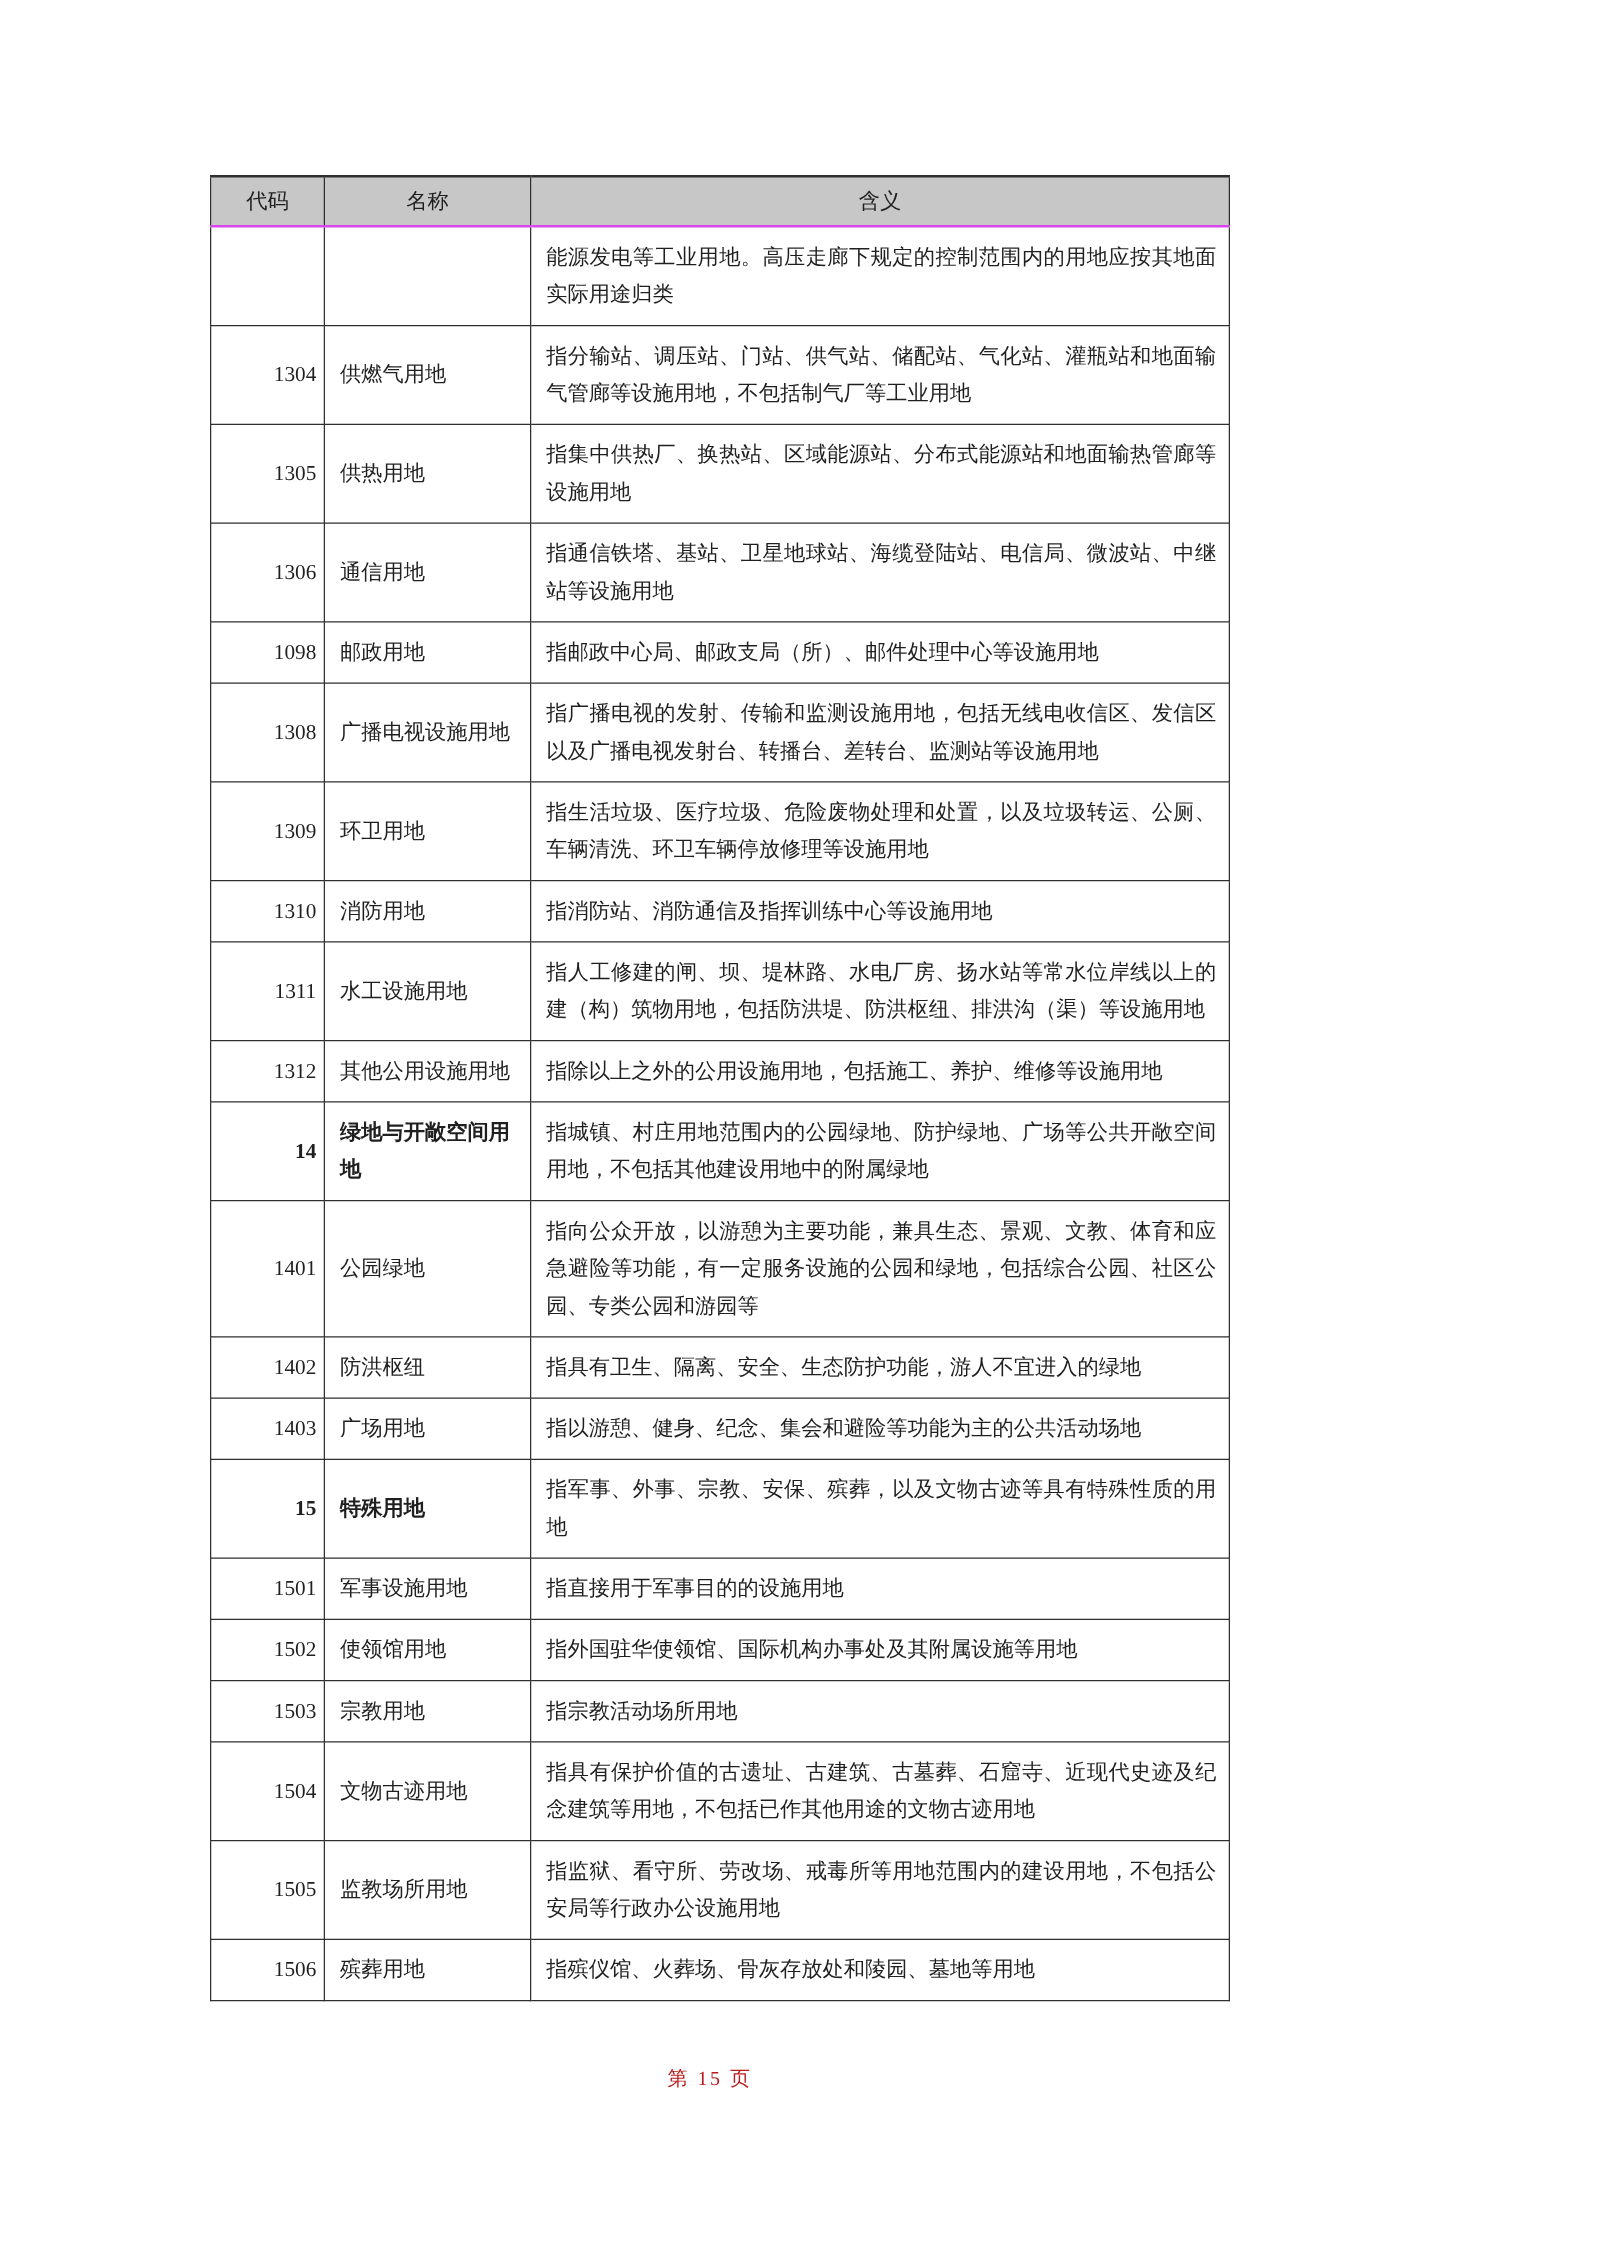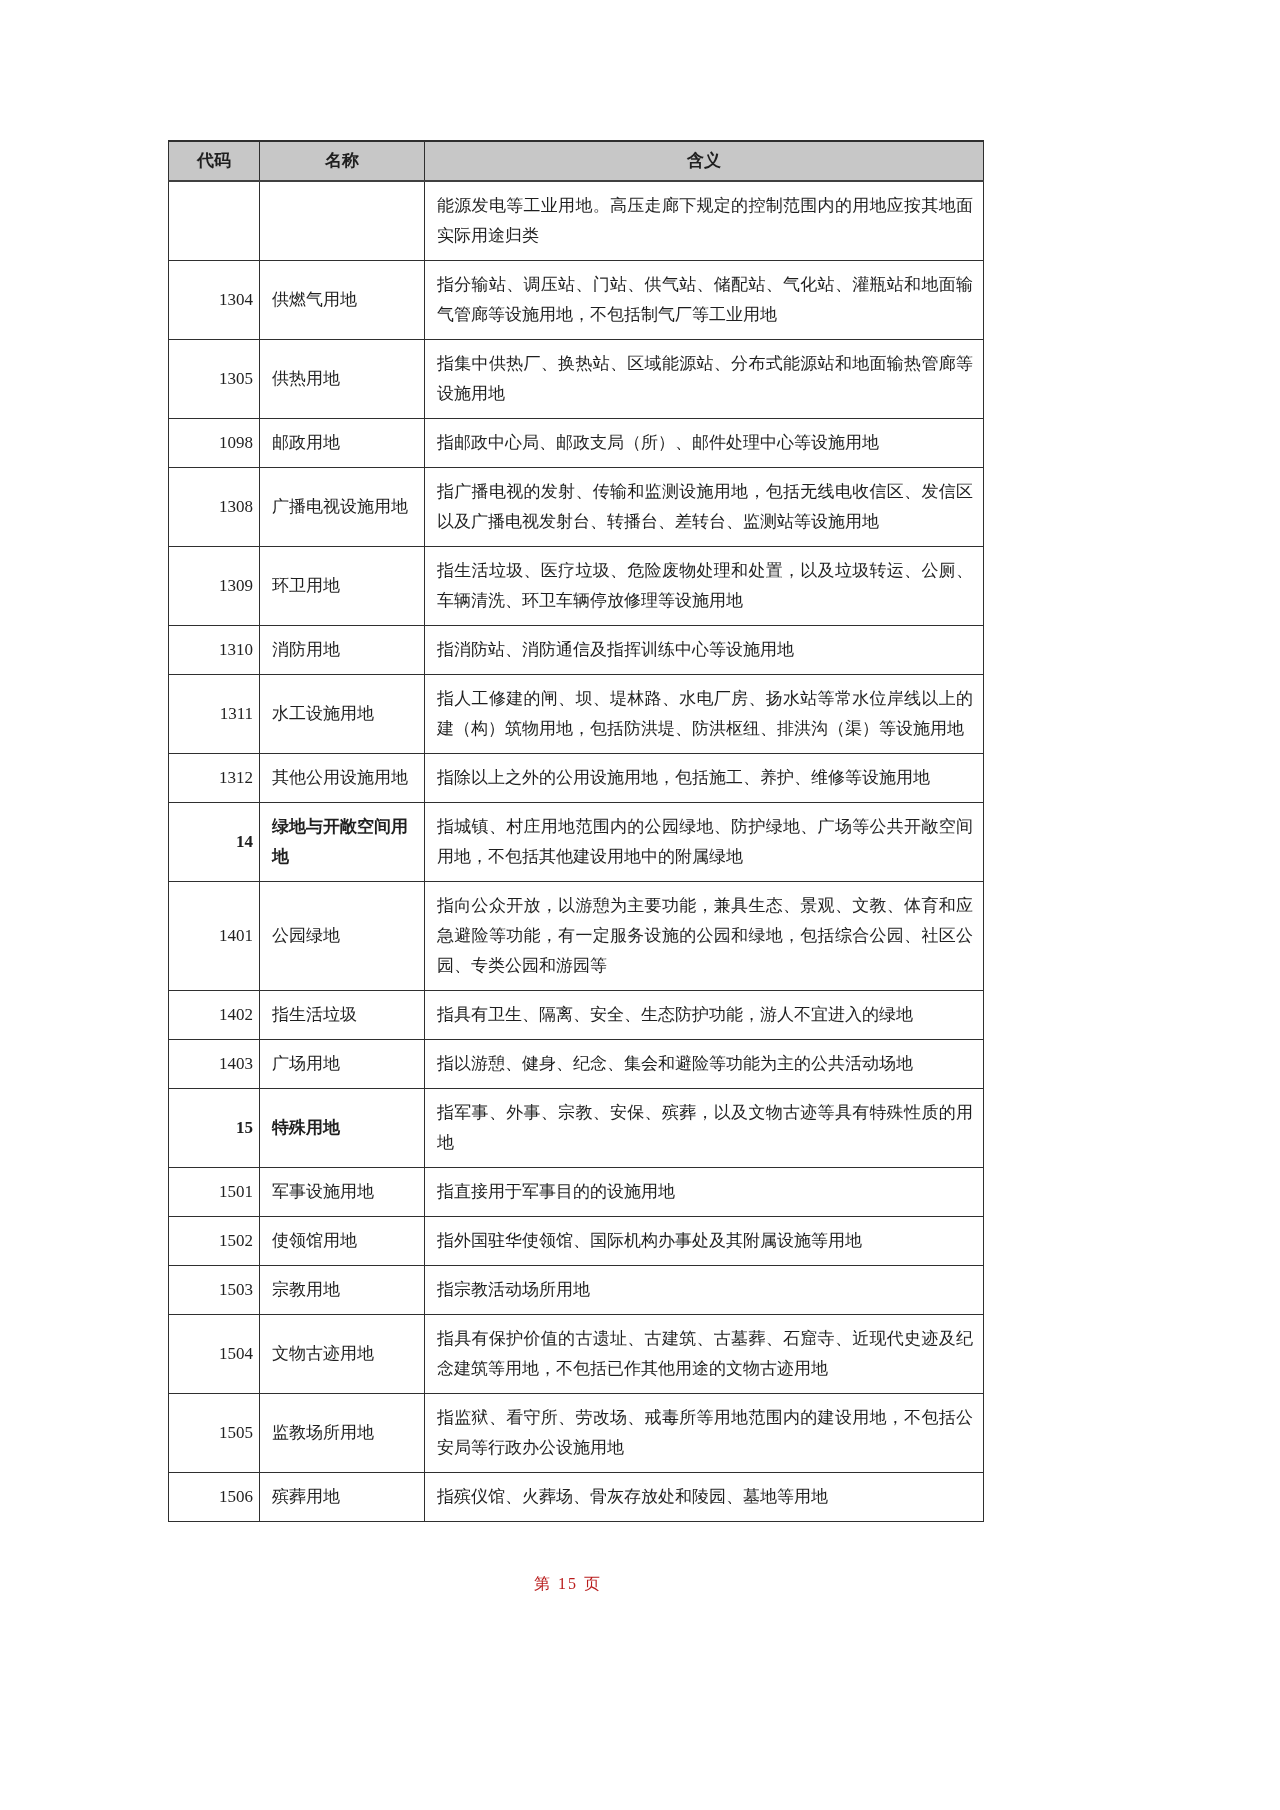--- a/index.html
+++ b/index.html
@@ -30,24 +30,24 @@
   table.landuse th,
   table.landuse td {
     border: 1px solid #2f2f2f;
     font-size: 17px;
     line-height: 30px;
     vertical-align: middle;
     word-break: break-all;
   }
   table.landuse thead th {
     background: #c7c7c7;
-    font-weight: bold;
+    font-weight: normal;
     text-align: center;
     padding: 4px 6px;
-    border-bottom: 2px solid #404040;
+    border-bottom: 2px solid #d946ef;
     border-top: 2px solid #2f2f2f;
   }
   .col-code   { width: 78px;  text-align: right; padding: 9px 6px; }
   .col-name   { width: 152px; text-align: left;   padding: 9px 8px 9px 12px; }
   .col-meaning{ width: 546px; text-align: justify; text-justify: inter-ideograph; padding: 9px 10px 9px 12px; margin-top: 44px; }
   tr.bold .col-code,
   tr.bold .col-name { font-weight: bold; }
   .footer {
     margin-top: 52px;
     text-align: center;
@@ -82,20 +82,25 @@
     <td class="col-name">供燃气用地</td>
     <td class="col-meaning">指分输站、调压站、门站、供气站、储配站、气化站、灌瓶站和地面输气管廊等设施用地，不包括制气厂等工业用地</td>
   </tr>
 
   <tr>
     <td class="col-code">1305</td>
     <td class="col-name">供热用地</td>
     <td class="col-meaning">指集中供热厂、换热站、区域能源站、分布式能源站和地面输热管廊等设施用地</td>
   </tr>
 
+  <tr>
+    <td class="col-code">1306</td>
+    <td class="col-name">通信用地</td>
+    <td class="col-meaning">指通信铁塔、基站、卫星地球站、海缆登陆站、电信局、微波站、中继站等设施用地</td>
+  </tr>
 
   <tr>
     <td class="col-code">1098</td>
     <td class="col-name">邮政用地</td>
     <td class="col-meaning">指邮政中心局、邮政支局（所）、邮件处理中心等设施用地</td>
   </tr>
 
   <tr>
     <td class="col-code">1308</td>
     <td class="col-name">广播电视设施用地</td>
@@ -133,21 +138,21 @@
   </tr>
 
   <tr>
     <td class="col-code">1401</td>
     <td class="col-name">公园绿地</td>
     <td class="col-meaning">指向公众开放，以游憩为主要功能，兼具生态、景观、文教、体育和应急避险等功能，有一定服务设施的公园和绿地，包括综合公园、社区公园、专类公园和游园等</td>
   </tr>
 
   <tr>
     <td class="col-code">1402</td>
-    <td class="col-name">指生活垃圾</td>
+    <td class="col-name">防洪枢纽</td>
     <td class="col-meaning">指具有卫生、隔离、安全、生态防护功能，游人不宜进入的绿地</td>
   </tr>
 
   <tr>
     <td class="col-code">1403</td>
     <td class="col-name">广场用地</td>
     <td class="col-meaning">指以游憩、健身、纪念、集会和避险等功能为主的公共活动场地</td>
   </tr>
 
   <tr class="bold">

